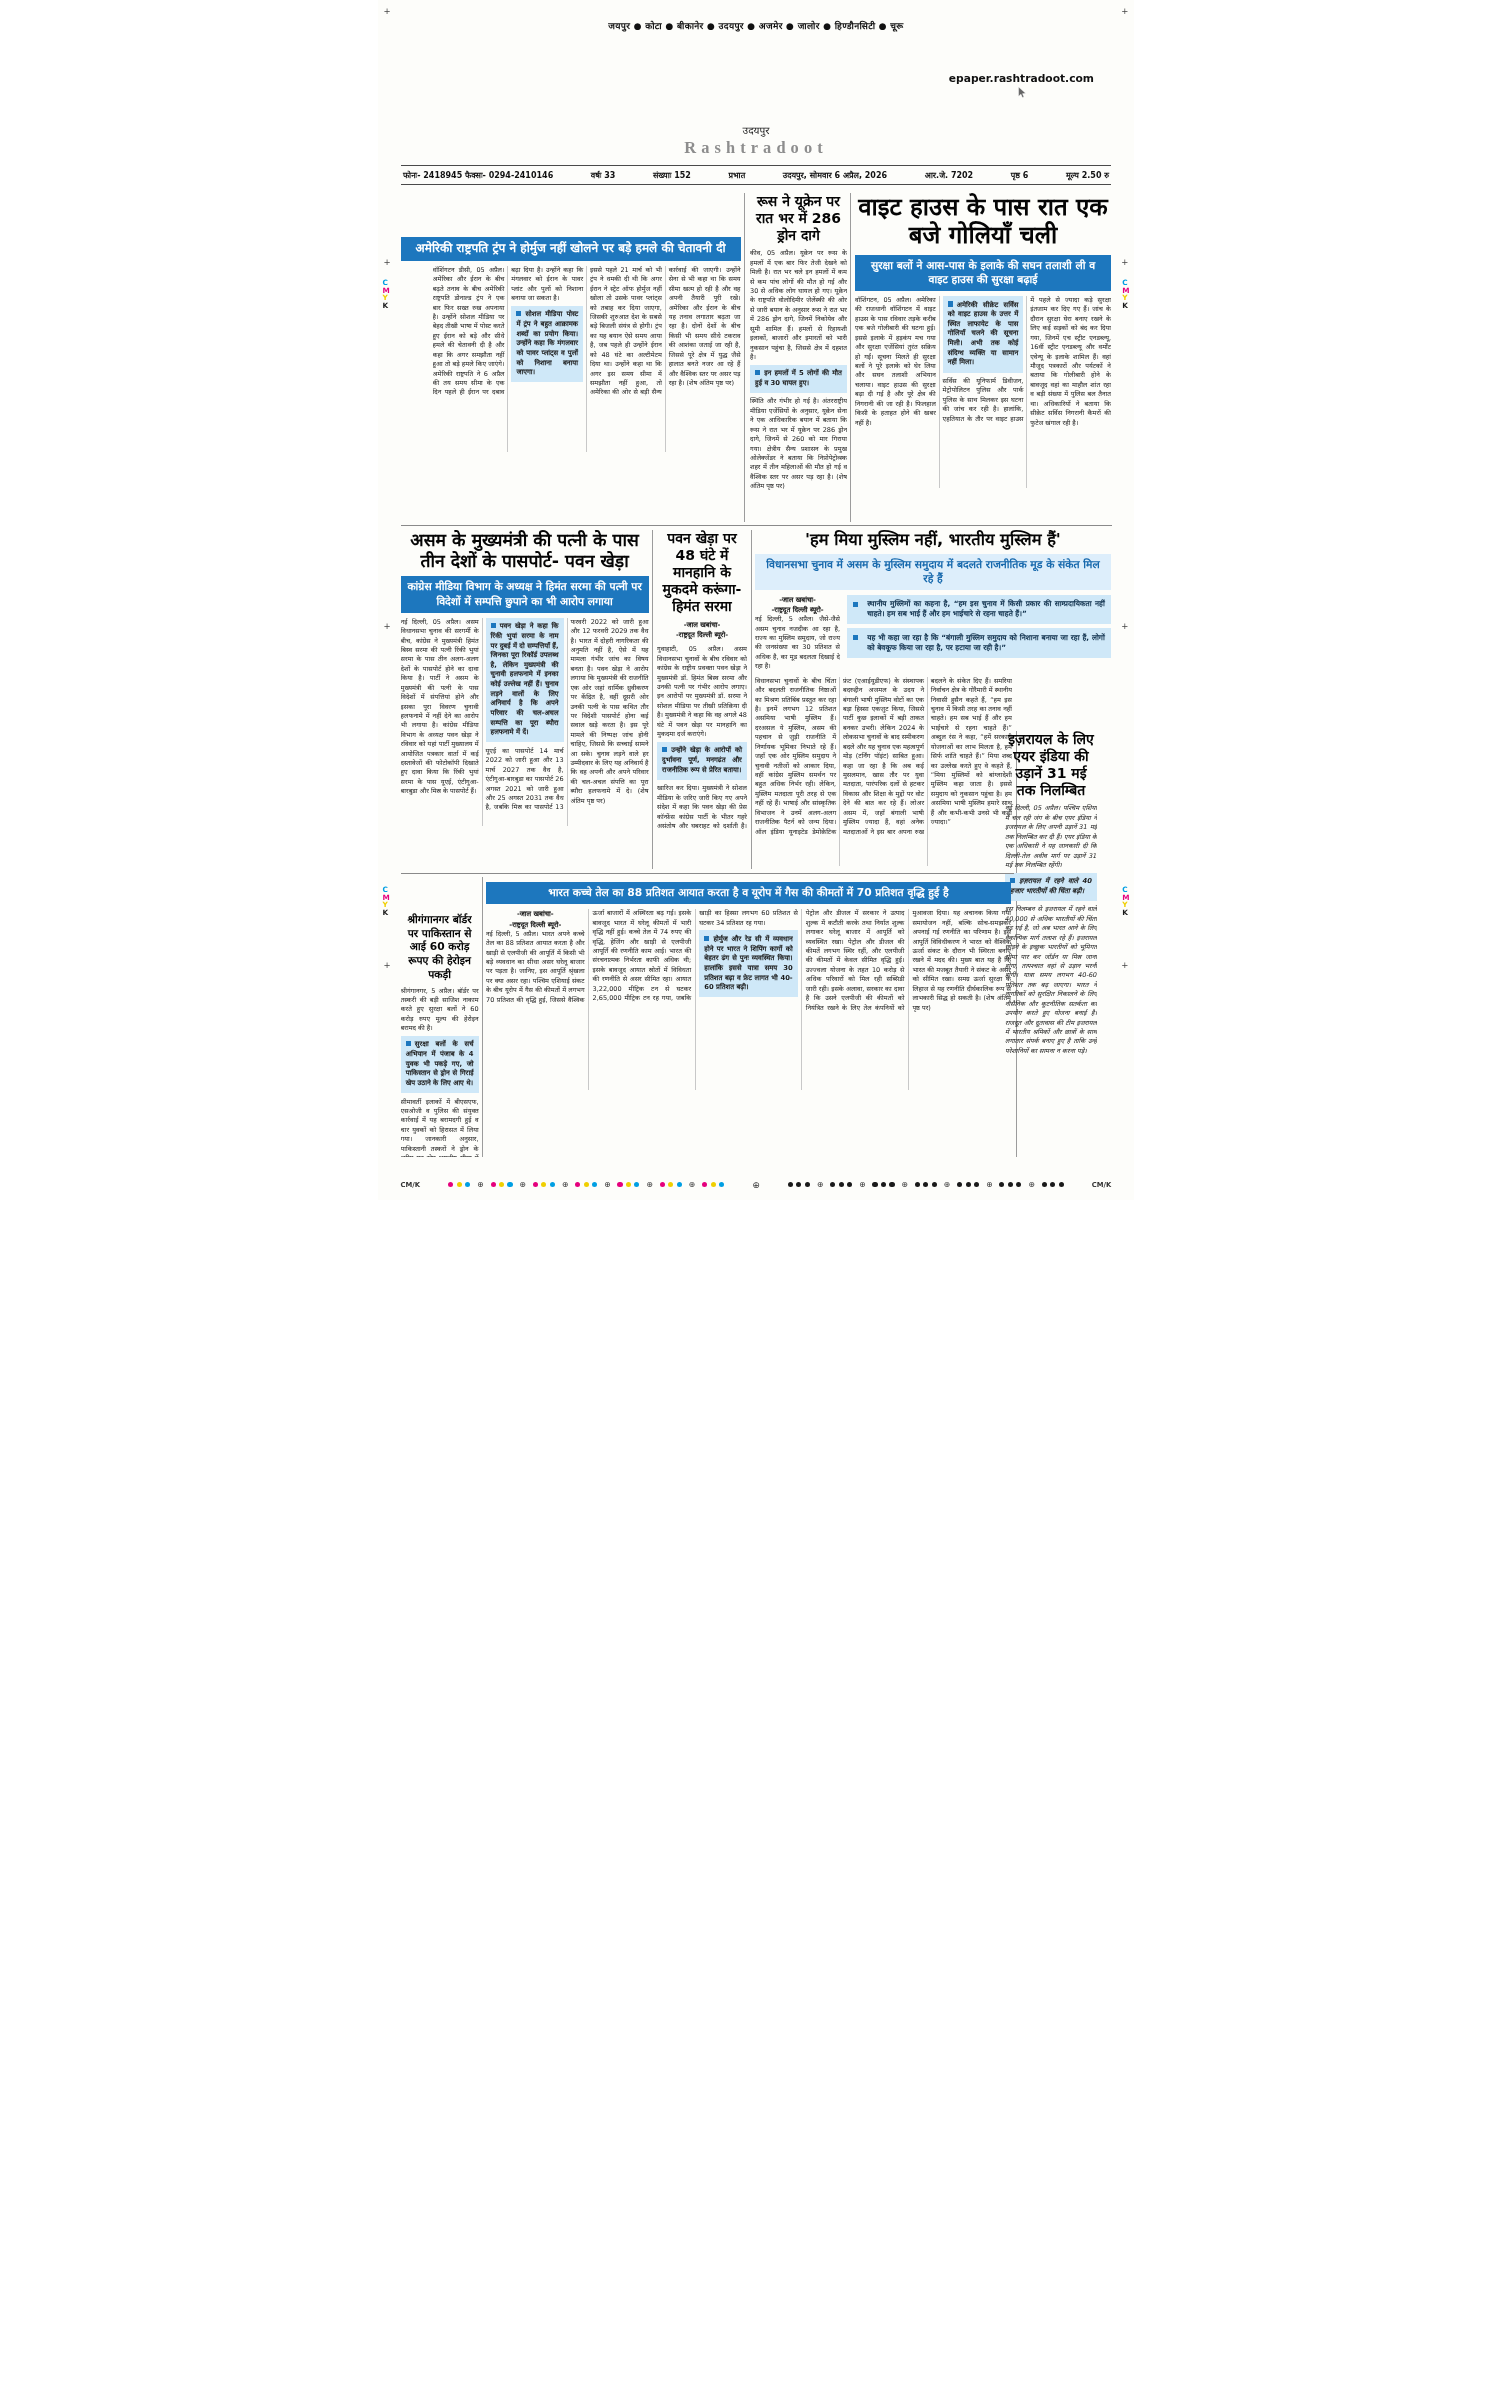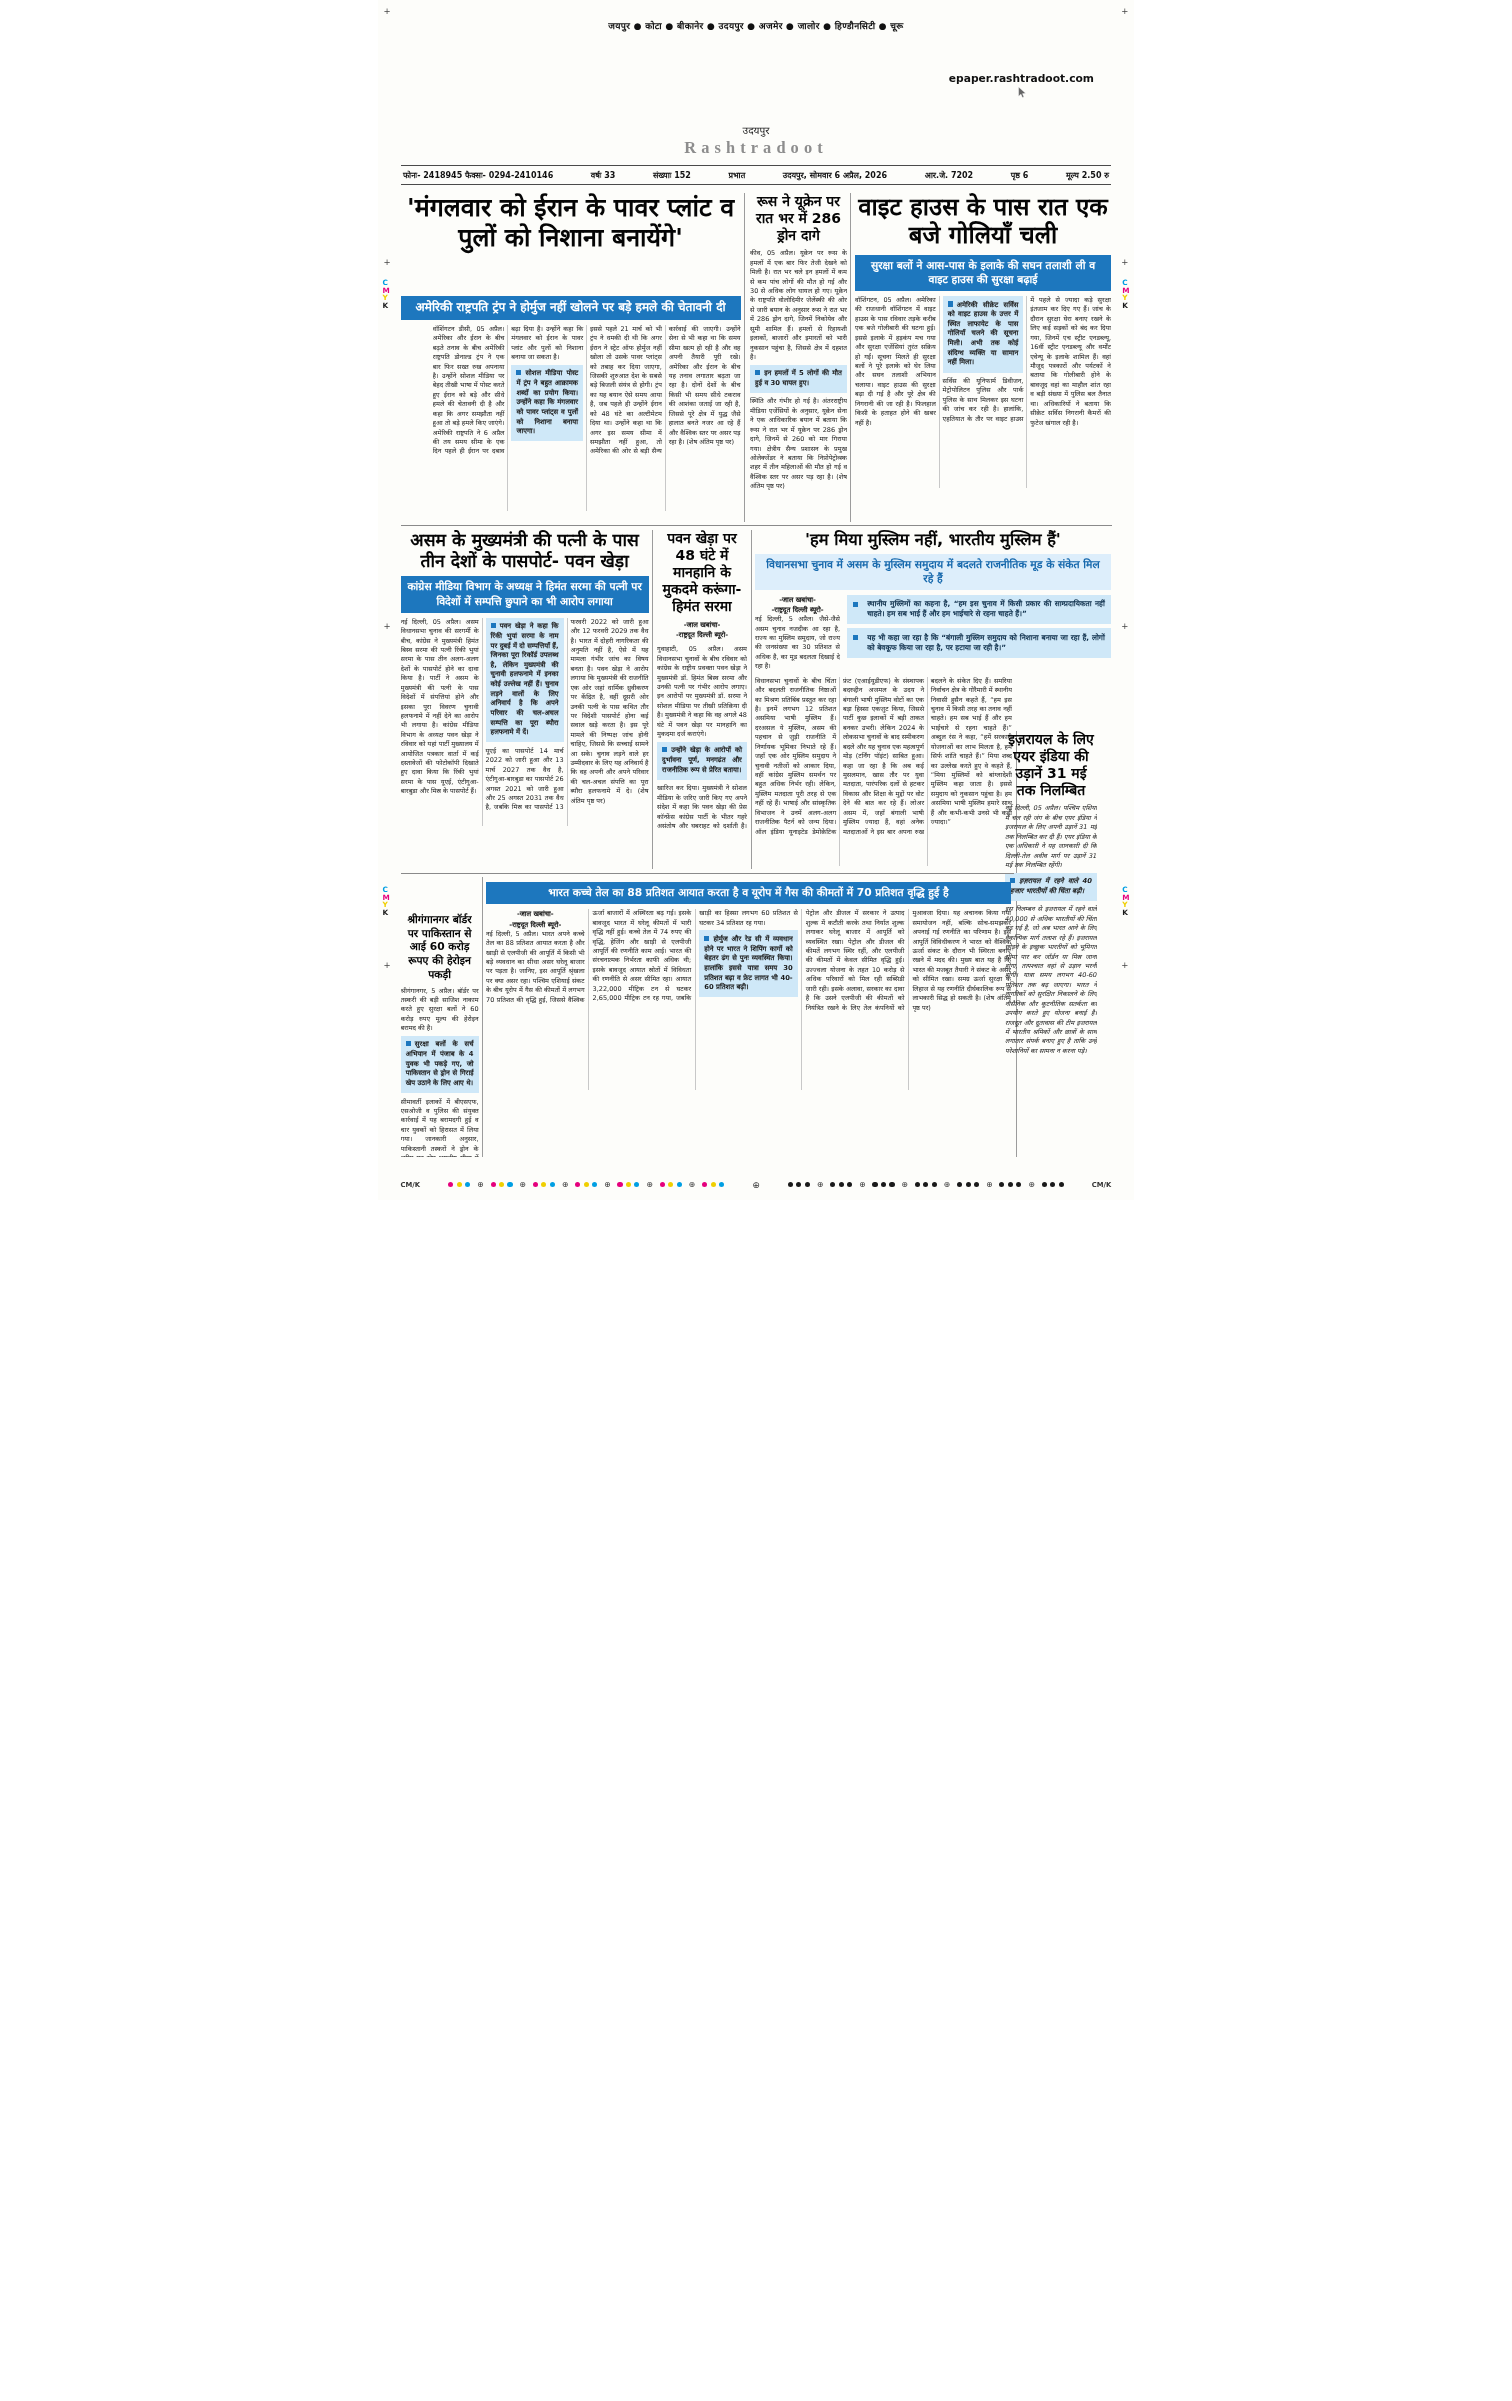--- a/index.html
+++ b/index.html
@@ -113,21 +113,20 @@
       <span>संख्याः 152</span>
       <span>प्रभात</span>
       <span>उदयपुर, सोमवार 6 अप्रैल, 2026</span>
       <span>आर.जे. 7202</span>
       <span>पृष्ठ 6</span>
       <span>मूल्य 2.50 रु</span>
     </div>
   </header>
 
   <article class="art" style="left:22.6px;top:193px;width:340px;height:329px;">
-    <h2 class="hl hl-xl">'मंगलवार को ईरान के पावर प्लांट व पुलों को निशाना बनायेंगे'</h2>
     <div class="bluebar bluebar-lg">अमेरिकी राष्ट्रपति ट्रंप ने होर्मुज नहीं खोलने पर बड़े हमले की चेतावनी दी</div>
     <div class="body cols-4" style="height:186px;">
       <p class="chunk">वॉशिंगटन डीसी, 05 अप्रैल। अमेरिका और ईरान के बीच बढ़ते तनाव के बीच अमेरिकी राष्ट्रपति डोनाल्ड ट्रंप ने एक बार फिर सख्त रुख अपनाया है। उन्होंने सोशल मीडिया पर बेहद तीखी भाषा में पोस्ट करते हुए ईरान को बड़े और सीधे हमले की चेतावनी दी है और कहा कि अगर समझौता नहीं हुआ तो बड़े हमले किए जाएंगे। अमेरिकी राष्ट्रपति ने 6 अप्रैल की तय समय सीमा के एक दिन पहले ही ईरान पर दबाव बढ़ा दिया है। उन्होंने कहा कि मंगलवार को ईरान के पावर प्लांट और पुलों को निशाना बनाया जा सकता है।</p>
       <div class="hlbox"><span class="sq"></span><span>सोशल मीडिया पोस्ट में ट्रंप ने बहुत आक्रामक शब्दों का प्रयोग किया। उन्होंने कहा कि मंगलवार को पावर प्लांट्स व पुलों को निशाना बनाया जाएगा।</span></div>
       <p class="chunk">इससे पहले 21 मार्च को भी ट्रंप ने धमकी दी थी कि अगर ईरान ने स्ट्रेट ऑफ होर्मुज नहीं खोला तो उसके पावर प्लांट्स को तबाह कर दिया जाएगा, जिसकी शुरुआत देश के सबसे बड़े बिजली संयंत्र से होगी। ट्रंप का यह बयान ऐसे समय आया है, जब पहले ही उन्होंने ईरान को 48 घंटे का अल्टीमेटम दिया था। उन्होंने कहा था कि अगर इस समय सीमा में समझौता नहीं हुआ, तो अमेरिका की ओर से बड़ी सैन्य कार्रवाई की जाएगी। उन्होंने सेना से भी कहा था कि समय सीमा खत्म हो रही है और वह अपनी तैयारी पूरी रखे। अमेरिका और ईरान के बीच यह तनाव लगातार बढ़ता जा रहा है। दोनों देशों के बीच किसी भी समय सीधे टकराव की आशंका जताई जा रही है, जिससे पूरे क्षेत्र में युद्ध जैसे हालात बनते नजर आ रहे हैं और वैश्विक स्तर पर असर पड़ रहा है। (शेष अंतिम पृष्ठ पर)</p>
     </div>
   </article>
 
   <div class="vline" style="left:366px;top:193px;height:329px;"></div>
 

